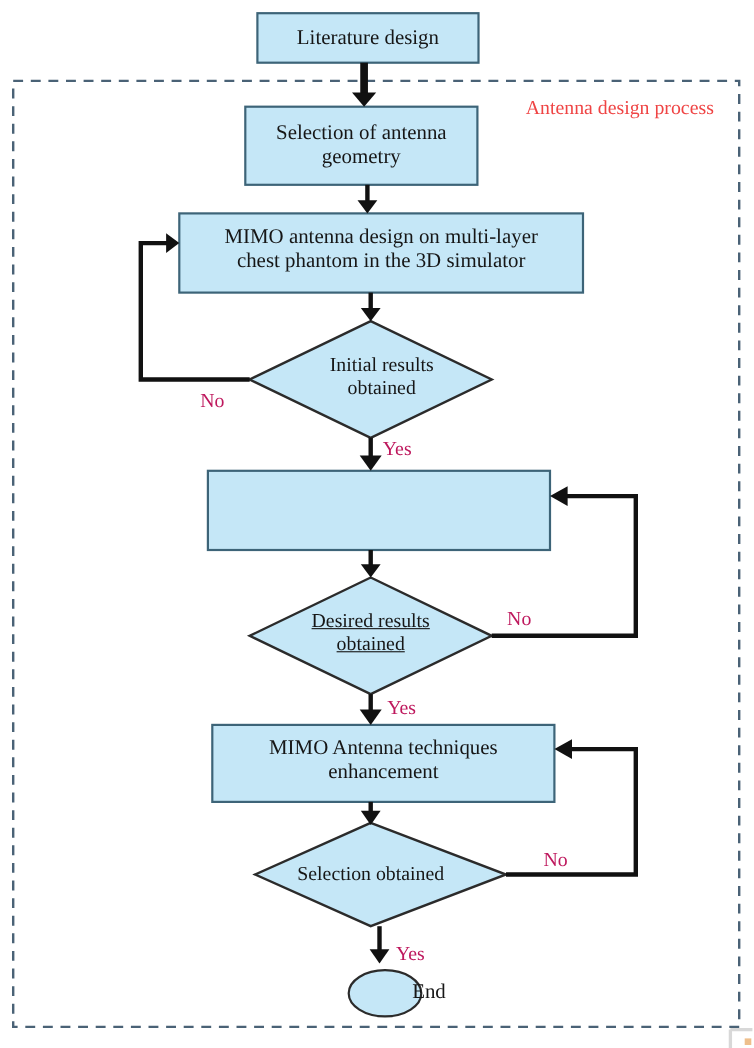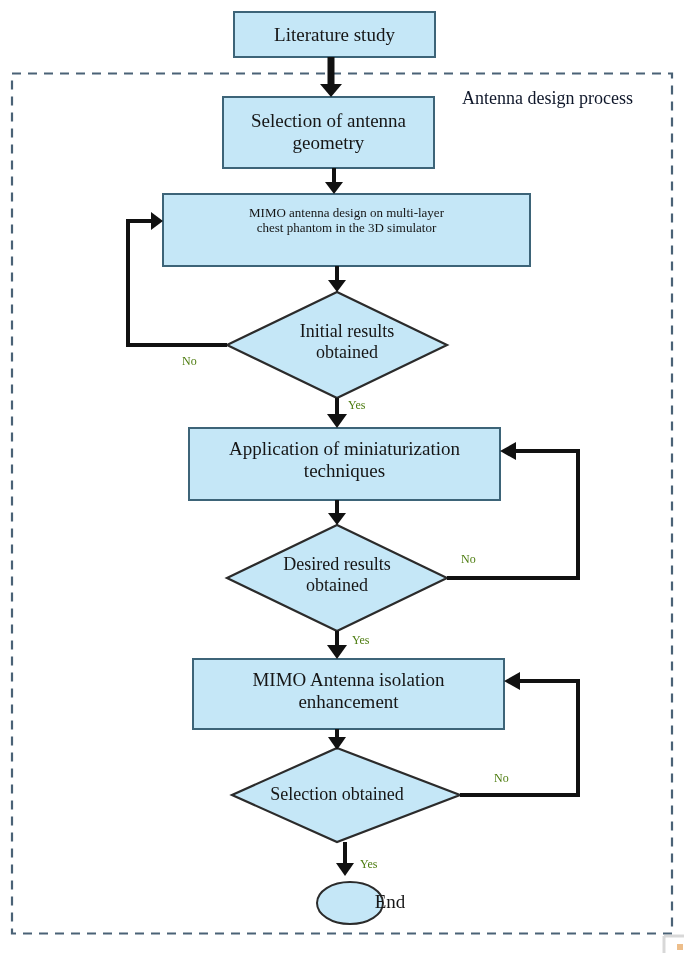--- a/index.html
+++ b/index.html
@@ -25,30 +25,31 @@
     position: absolute;
     text-align: center;
     color: #161616;
     font-family: "Liberation Serif", "DejaVu Serif", serif;
     line-height: 1.18;
     pointer-events: none;
     white-space: pre-line;
   }
   .edge-label {
     position: absolute;
-    color: #4d7c0f;
+    color: #be185d;
     font-family: "Liberation Serif", "DejaVu Serif", serif;
-    font-size: 12px;
+    font-size: 18px;
     line-height: 1;
   }
   .group-label {
     position: absolute;
-    color: #0f172a;
+    color: #ef4444;
     font-family: "Liberation Serif", "DejaVu Serif", serif;
     font-size: 18px;
+    margin-left: 16px;
   }
   .svg-layer { position: absolute; left: 0; top: 0; }
 </style>
 </head>
 <body>
 
 <div id="canvas">
 
   <svg class="svg-layer" width="685" height="953" viewBox="0 0 685 953">
     <defs>
@@ -139,38 +140,36 @@
     </g>
 
     <g opacity="0.55">
       <path d="M664,936 L684,936 M664,936 L664,953" fill="none" stroke="#b9b9b9" stroke-width="3"></path>
       <rect x="677" y="944" width="6" height="6" fill="#e08a2e"></rect>
     </g>
   </svg>
 
   <div class="group-label" style="left:462px; top:88px;">Antenna design process</div>
 
-  <div class="node-label" style="left:234px; top:24px; width:201px; font-size:19px;">Literature study</div>
+  <div class="node-label" style="left:234px; top:24px; width:201px; font-size:19px;">Literature design</div>
 
   <div class="node-label" style="left:223px; top:110px; width:211px; font-size:19px;">Selection of antenna
 geometry</div>
 
-  <div class="node-label" style="left:163px; top:205px; width:367px; font-size:13px;">MIMO antenna design on multi-layer
+  <div class="node-label" style="left:163px; top:205px; width:367px; font-size:19px;">MIMO antenna design on multi-layer
 chest phantom in the 3D simulator</div>
 
   <div class="node-label" style="left:257px; top:321px; width:180px; font-size:18px;">Initial results
 obtained</div>
 
-  <div class="node-label" style="left:189px; top:438px; width:311px; font-size:19px;">Application of miniaturization
-techniques</div>
 
-  <div class="node-label" style="left:247px; top:554px; width:180px; font-size:18px;">Desired results
+  <div class="node-label" style="left:247px; top:554px; width:180px; font-size:18px;text-decoration:underline;">Desired results
 obtained</div>
 
-  <div class="node-label" style="left:193px; top:669px; width:311px; font-size:19px;">MIMO Antenna isolation
+  <div class="node-label" style="left:193px; top:669px; width:311px; font-size:19px;">MIMO Antenna techniques
 enhancement</div>
 
   <div class="node-label" style="left:247px; top:784px; width:180px; font-size:18px;">Selection obtained</div>
 
   <div class="node-label" style="left:317px; top:891px; width:66px; font-size:19px;margin-left:40px;">End</div>
 
   <div class="edge-label" style="left:182px; top:355px;">No</div>
 
   <div class="edge-label" style="left:348px; top:399px;">Yes</div>
 

